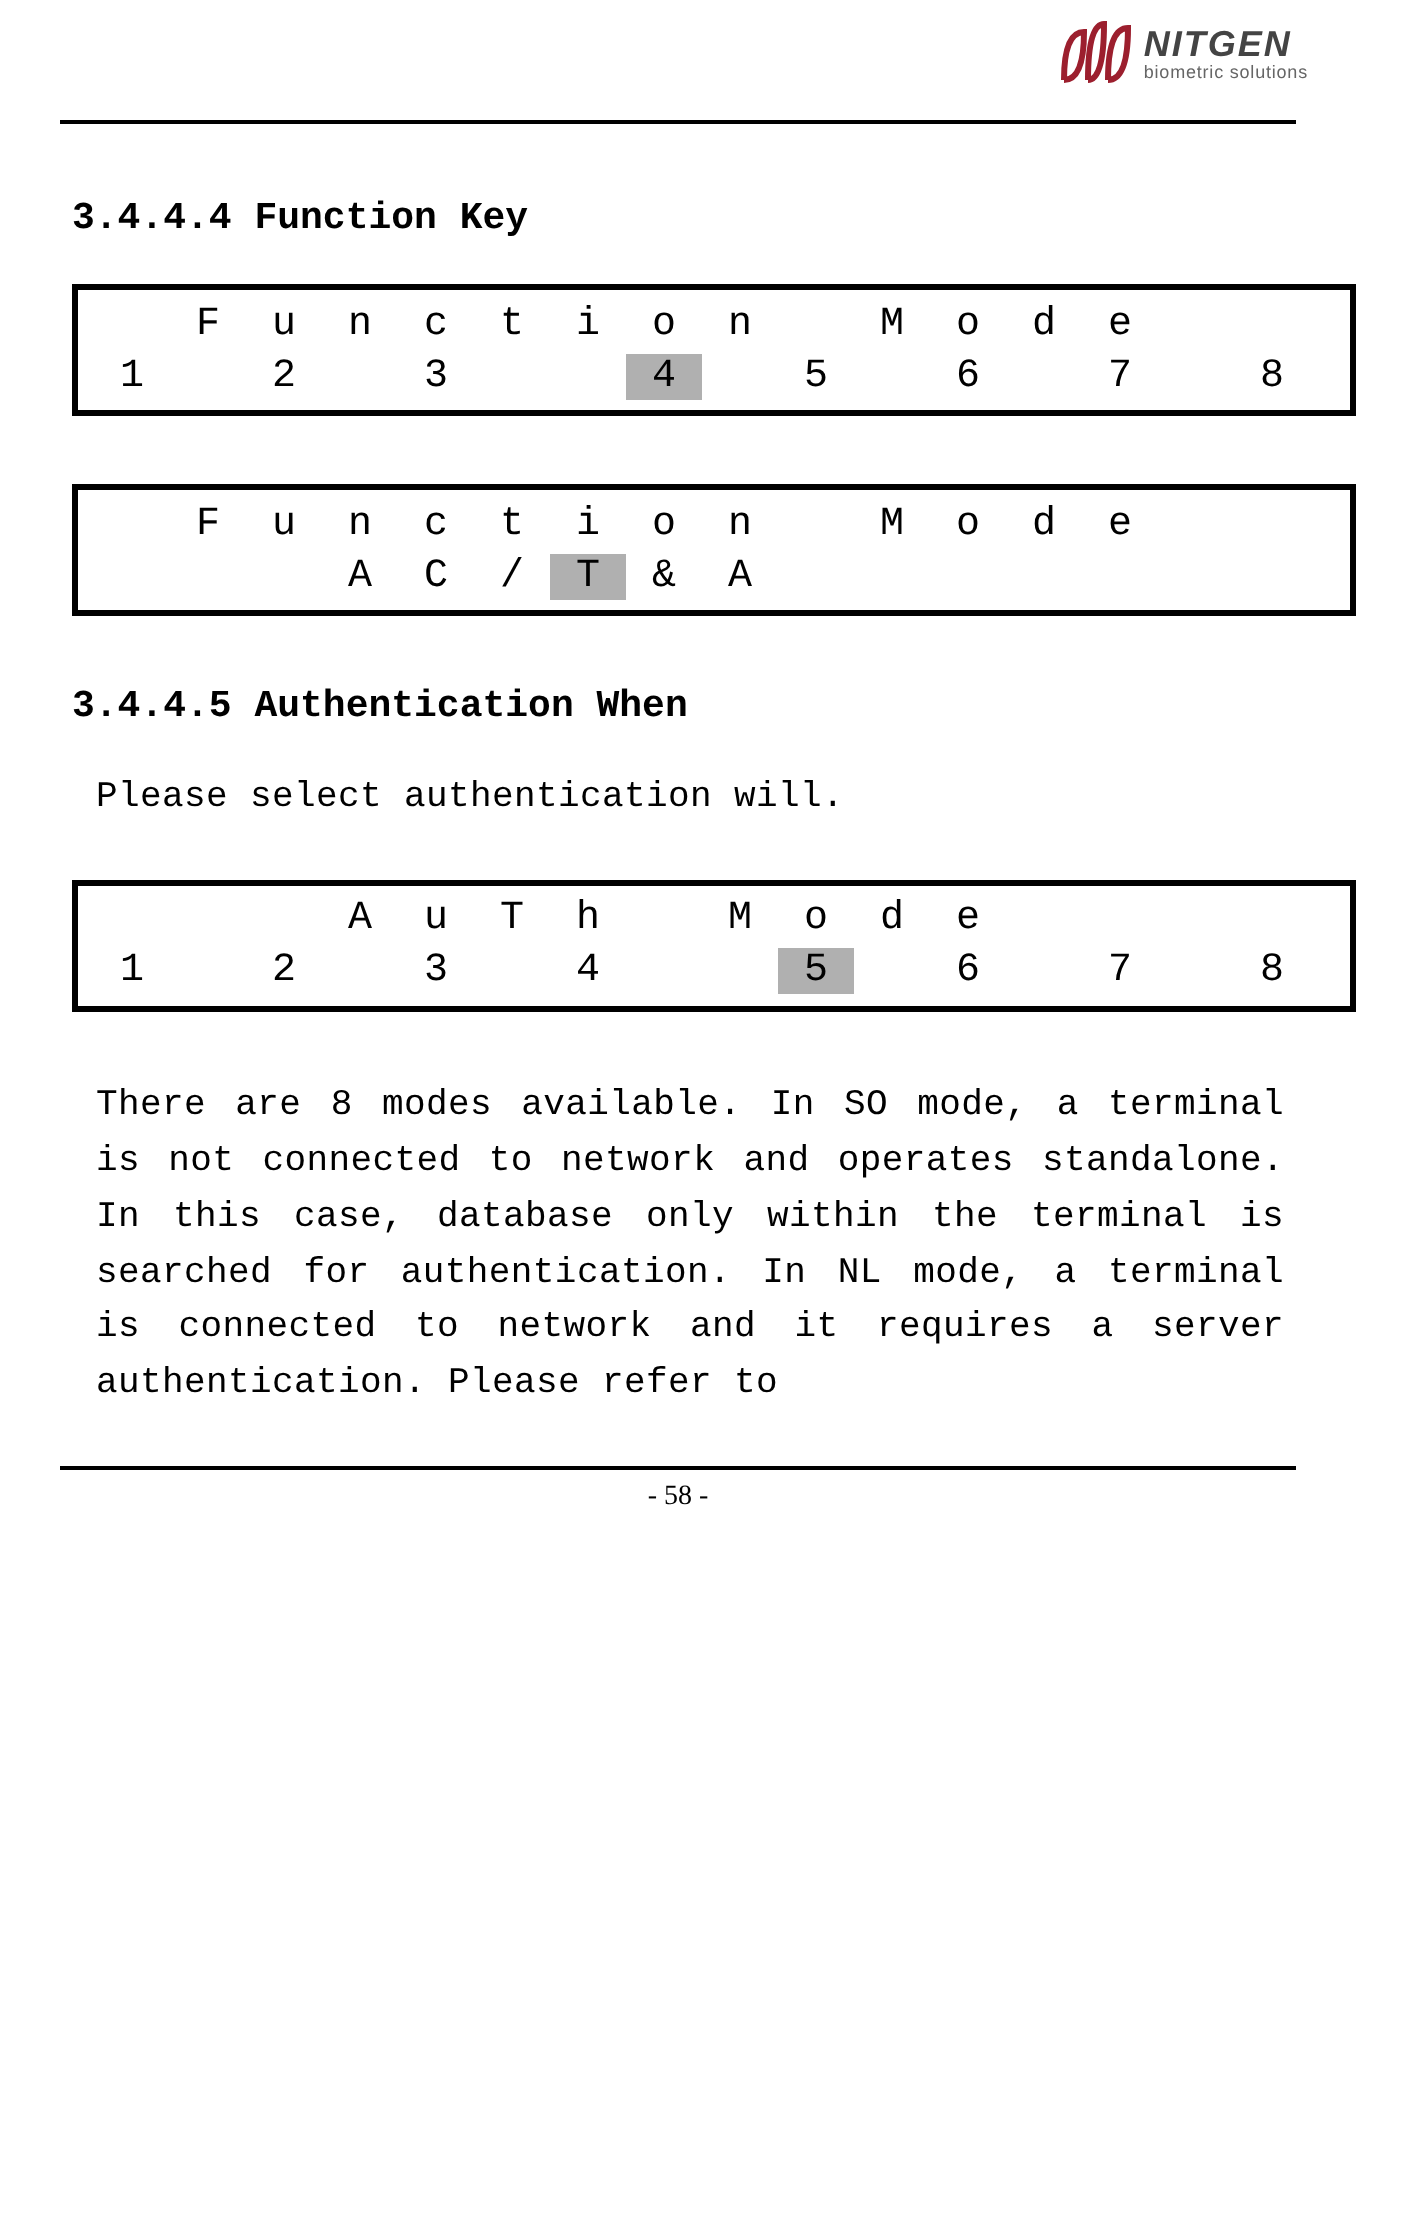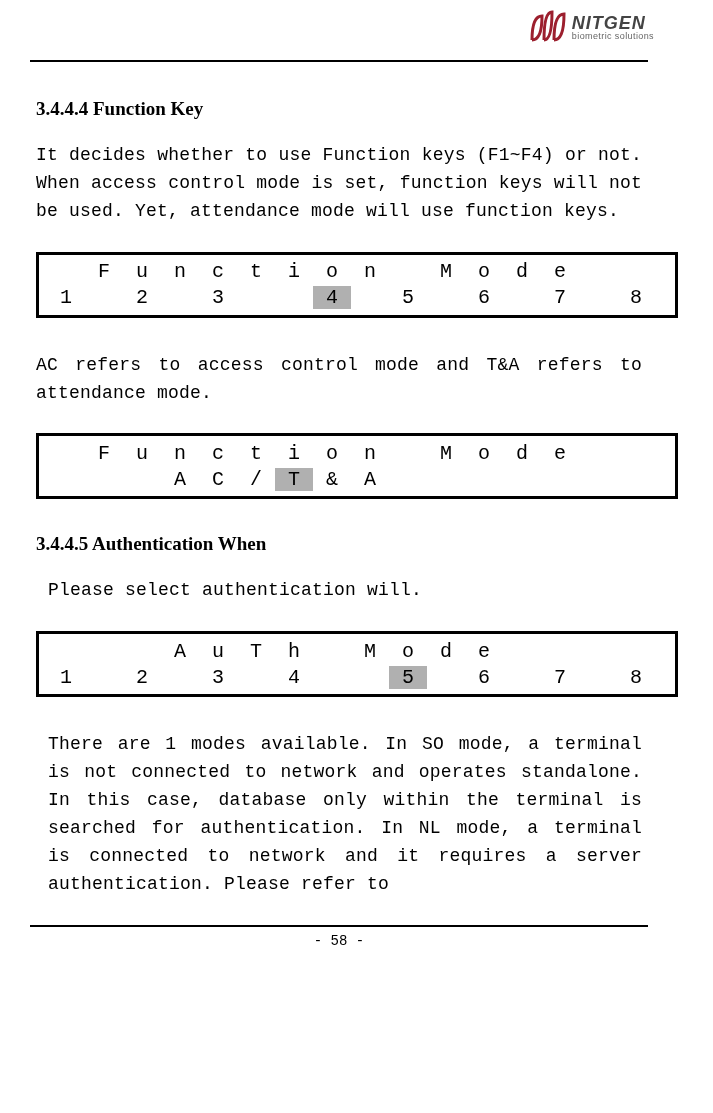--- a/index.html
+++ b/index.html
@@ -45,21 +45,21 @@
   }
   .top-rule {
     border: none;
     border-top: 2px solid #000;
     margin: 46px 0 0 0;
   }
   .content {
     padding: 36px 6px 0 6px;
   }
   .heading {
-    font-family: Liberation Serif, serif;
+    font-family: Liberation Mono, monospace;
     font-weight: bold;
     font-size: 19px;
     margin: 0 0 22px 0;
   }
   .body-text {
     font-family: "Courier New", monospace;
     font-size: 18px;
     line-height: 1.55;
     text-align: justify;
     margin: 0 0 26px 0;
@@ -91,21 +91,21 @@
   .lcd-line .cell.hlt {
     background: #b0b0b0;
   }
   .bot-rule {
     border: none;
     border-top: 2px solid #000;
     margin: 18px 0 0 0;
   }
   .page-num {
     text-align: center;
-    font-family: Liberation Mono, monospace;
+    font-family: Liberation Serif, serif;
     font-size: 14px;
     margin: 6px 0 0 0;
   }
 </style>
 </head>
 <body>
 
 <div class="page">
 
   <div class="logo">
@@ -119,21 +119,20 @@
       <span class="sub">biometric solutions</span>
     </div>
   </div>
 
   <hr class="top-rule">
 
   <div class="content">
 
     <p class="heading">3.4.4.4  Function Key</p>
 
-    <p class="body-text">It decides whether to use Function keys (F1~F4) or not. When access control mode is set, function keys will not be used. Yet, attendance mode will use function keys.</p>
 
     <div class="lcd-box">
         <div class="lcd-line">
           <span class="cell"></span>
           <span class="cell">F</span>
           <span class="cell">u</span>
           <span class="cell">n</span>
           <span class="cell">c</span>
           <span class="cell">t</span>
           <span class="cell">i</span>
@@ -160,21 +159,20 @@
           <span class="cell">5</span>
           <span class="cell"></span>
           <span class="cell">6</span>
           <span class="cell"></span>
           <span class="cell">7</span>
           <span class="cell"></span>
           <span class="cell">8</span>
         </div>
       </div>
 
-    <p class="body-text">AC refers to access control mode and T&amp;A refers to attendance mode.</p>
 
     <div class="lcd-box">
         <div class="lcd-line">
           <span class="cell"></span>
           <span class="cell">F</span>
           <span class="cell">u</span>
           <span class="cell">n</span>
           <span class="cell">c</span>
           <span class="cell">t</span>
           <span class="cell">i</span>
@@ -244,20 +242,20 @@
           <span class="cell hlt">5</span>
           <span class="cell"></span>
           <span class="cell">6</span>
           <span class="cell"></span>
           <span class="cell">7</span>
           <span class="cell"></span>
           <span class="cell">8</span>
         </div>
       </div>
 
-    <p class="body-text indent">There are 1 modes available. In SO mode, a terminal is not connected to network and operates standalone. In this case, database only within the terminal is searched for authentication. In NL mode, a terminal is connected to network and it requires a server authentication. Please refer to</p>
+    <p class="body-text indent">There are 8 modes available. In SO mode, a terminal is not connected to network and operates standalone. In this case, database only within the terminal is searched for authentication. In NL mode, a terminal is connected to network and it requires a server authentication. Please refer to</p>
 
   </div>
 
   <hr class="bot-rule">
   <p class="page-num">- 58 -</p>
 
 </div>
 
 </body></html>

